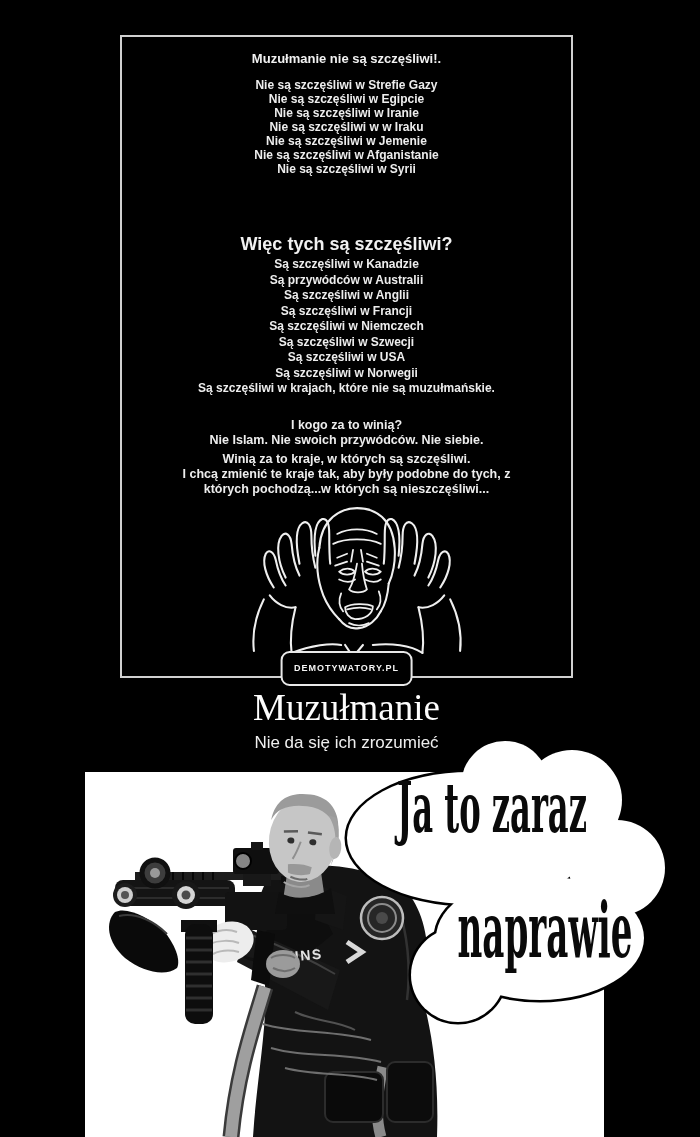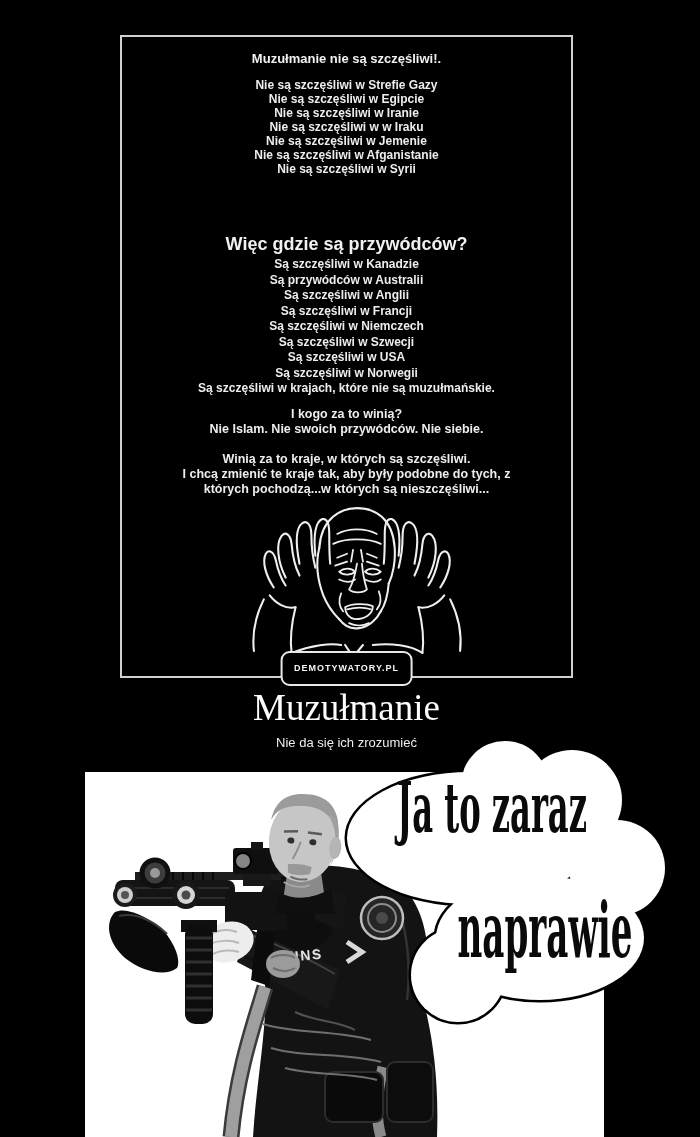--- a/index.html
+++ b/index.html
@@ -14,36 +14,36 @@
   }
   .frame .t{position:absolute;left:0;width:100%;text-align:center;color:#f1f1f1;font-weight:bold;}
   .t-title{top:11px;font-size:13px;line-height:22px;}
   .blk{position:absolute;left:0;width:100%;text-align:center;color:#ededed;font-weight:bold;}
   .blk div{white-space:nowrap;text-align:center;}
   .blk1{top:41px;font-size:12px;}
   .blk1 div{line-height:14px;}
   .t-h2{top:196px;font-size:18px;line-height:22px;}
   .blk2{top:220px;font-size:12px;}
   .blk2 div{line-height:15.5px;}
-  .blk3{top:370px;font-size:12.5px;}
+  .blk3{top:381px;font-size:12.5px;}
   .blk3 div{line-height:15px;}
   .blk4{top:415px;font-size:12.5px;}
   .blk4 div{line-height:15px;}
   .face-svg{position:absolute;left:120px;top:467px;}
   
   .pill{
     position:absolute;left:50%;bottom:-10px;transform:translateX(-50%);
     background:#000;border:2px solid #e8e8e8;border-radius:9px;
     color:#f5f5f5;font-size:9px;font-weight:bold;letter-spacing:1px;
     line-height:13px;padding:9px 12px;white-space:nowrap;
   }
   
   .caption{position:absolute;left:120px;top:688px;width:453px;text-align:center;color:#fdfdfd;}
   .cap-title{font-family:"Liberation Serif",serif;font-size:37px;font-weight:400;line-height:40px;}
-  .cap-sub{margin-top:7px;font-size:13px;color:#efefef;line-height:15px;}
+  .cap-sub{margin-top:7px;font-size:17px;color:#efefef;line-height:15px;}
   
   .photo{position:absolute;left:85px;top:772px;width:519px;height:365px;background:#fff;}
   .bubble-svg{position:absolute;left:330px;top:738px;}
 </style>
 </head>
 <body>
 
 <div id="canvas">
 
   <div class="frame">
@@ -53,21 +53,21 @@
     <div class="blk blk1">
       <div>Nie są szczęśliwi w Strefie Gazy</div>
       <div>Nie są szczęśliwi w Egipcie</div>
       <div>Nie są szczęśliwi w Iranie</div>
       <div>Nie są szczęśliwi w w Iraku</div>
       <div>Nie są szczęśliwi w Jemenie</div>
       <div>Nie są szczęśliwi w Afganistanie</div>
       <div>Nie są szczęśliwi w Syrii</div>
     </div>
 
-    <div class="t t-h2">Więc gdzie są przywódców?</div>
+    <div class="t t-h2">Więc tych są szczęśliwi?</div>
 
     <div class="blk blk2">
       <div>Są szczęśliwi w Kanadzie</div>
       <div>Są przywódców w Australii</div>
       <div>Są szczęśliwi w Anglii</div>
       <div>Są szczęśliwi w Francji</div>
       <div>Są szczęśliwi w Niemczech</div>
       <div>Są szczęśliwi w Szwecji</div>
       <div>Są szczęśliwi w USA</div>
       <div>Są szczęśliwi w Norwegii</div>

